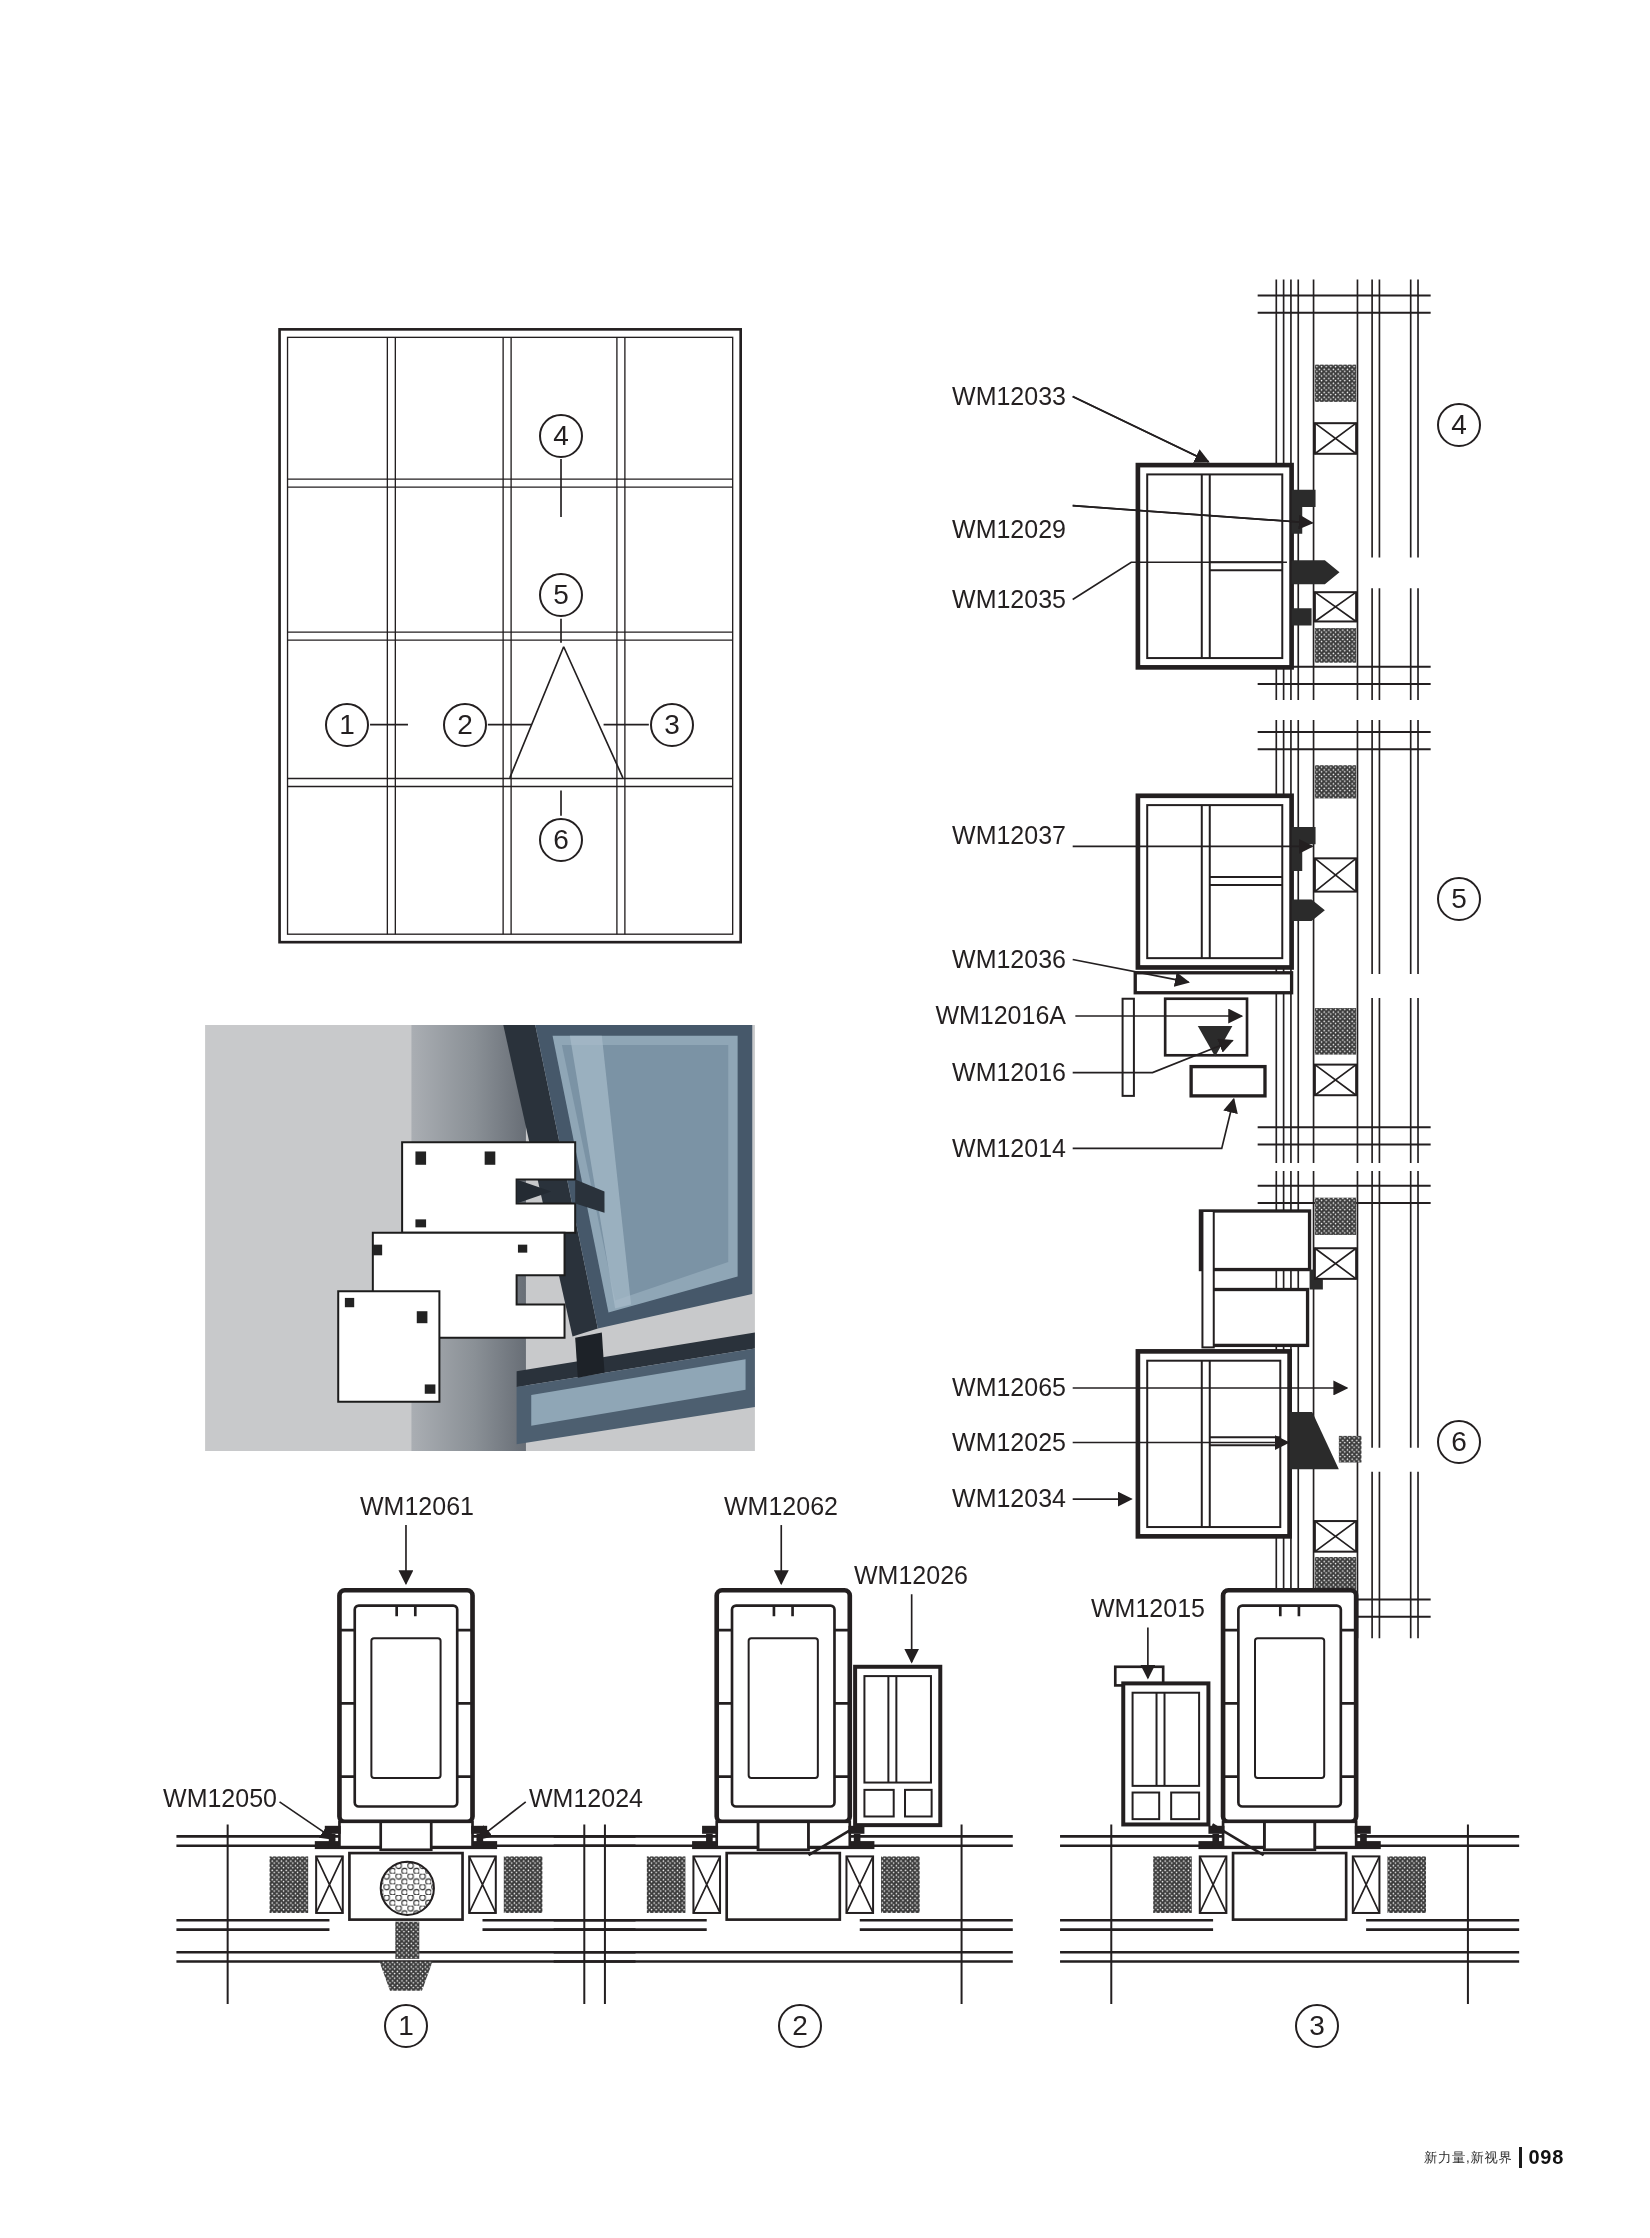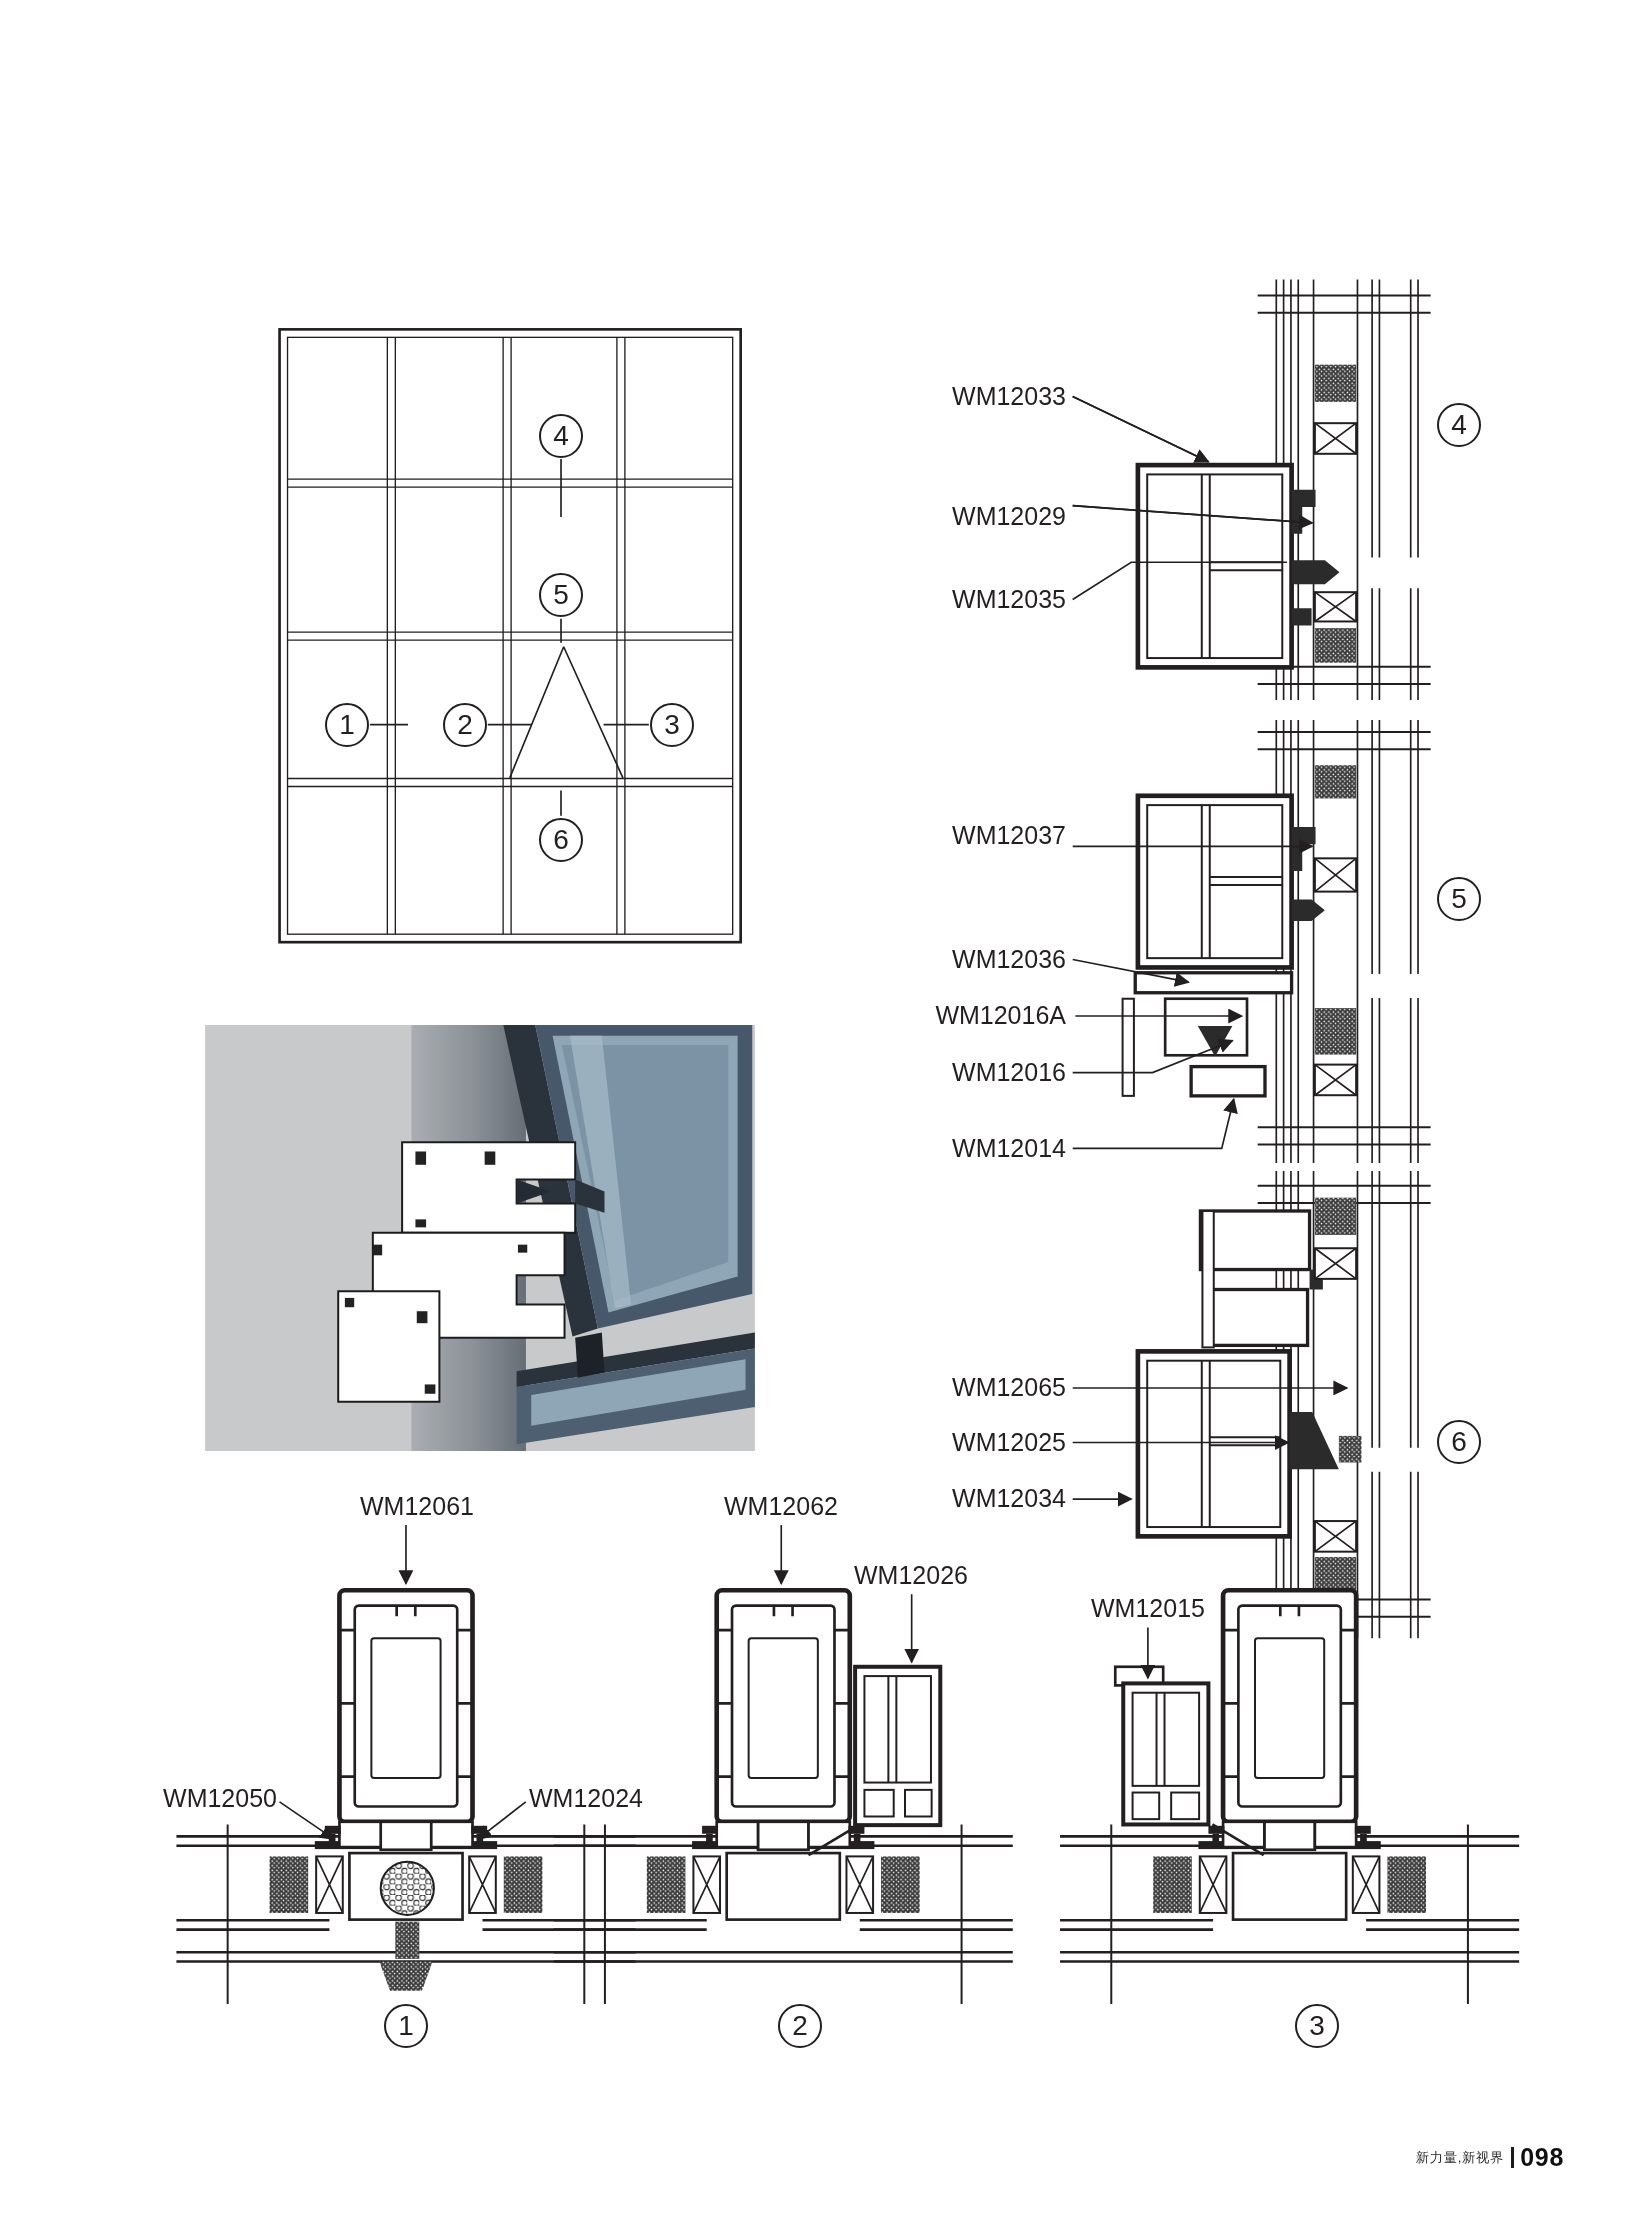--- a/index.html
+++ b/index.html
@@ -9,21 +9,21 @@
   .lbl{position:absolute;font-size:25px;line-height:29px;color:#231f20;white-space:nowrap;}
   .lbl.ctr{transform:translateX(-50%);}
   .lbl.ralign{text-align:center;}
   .callout{position:absolute;width:44px;height:44px;box-sizing:border-box;border:2.7px solid #231f20;
            border-radius:50%;background:#fff;display:flex;align-items:center;justify-content:center;
            font-size:28px;color:#231f20;}
   #photo{position:absolute;left:205px;top:1025px;width:550px;height:426px;}
   #footer{position:absolute;right:87px;top:2142px;height:31px;display:flex;align-items:center;}
   #footer .slogan{font-size:13.3px;font-weight:400;color:#2b2b2b;letter-spacing:0.7px;}
   #footer .fbar{width:2.7px;height:21px;background:#1a1a1a;margin:0 6.7px;}
-  #footer .pnum{font-size:25px;font-weight:800;color:#111;letter-spacing:0.7px;}
+  #footer .pnum{font-size:20px;font-weight:800;color:#111;letter-spacing:0.7px;}
 </style>
 </head>
 <body>
 
 <div id="page">
 
 <svg id="art" width="1651" height="2239" viewBox="0 0 2481 3365">
   <defs>
     <marker id="arr" viewBox="0 0 10 10" refX="9" refY="5" markerWidth="9" markerHeight="9" orient="auto-start-reverse">
       <path d="M0,0 L10,5 L0,10 Z" fill="#231f20"></path>
@@ -281,21 +281,21 @@
       <span>1</span>
     </div>
 <div class="callout" style="left:778px;top:2004px">
       <span>2</span>
     </div>
 <div class="callout" style="left:1295px;top:2004px">
       <span>3</span>
     </div>
 
 <span class="lbl ralign" style="right:585px;top:382px">WM12033</span>
-<span class="lbl ralign" style="right:585px;top:502px">WM12029</span>
+<span class="lbl ralign" style="right:585px;top:515px">WM12029</span>
 <span class="lbl ralign" style="right:585px;top:585px">WM12035</span>
 
 <span class="lbl ralign" style="right:585px;top:821px">WM12037</span>
 <span class="lbl ralign" style="right:585px;top:945px">WM12036</span>
 <span class="lbl ralign" style="right:585px;top:1001px">WM12016A</span>
 <span class="lbl ralign" style="right:585px;top:1058px">WM12016</span>
 <span class="lbl ralign" style="right:585px;top:1134px">WM12014</span>
 
 <span class="lbl ralign" style="right:585px;top:1373px">WM12065</span>
 <span class="lbl ralign" style="right:585px;top:1428px">WM12025</span>

